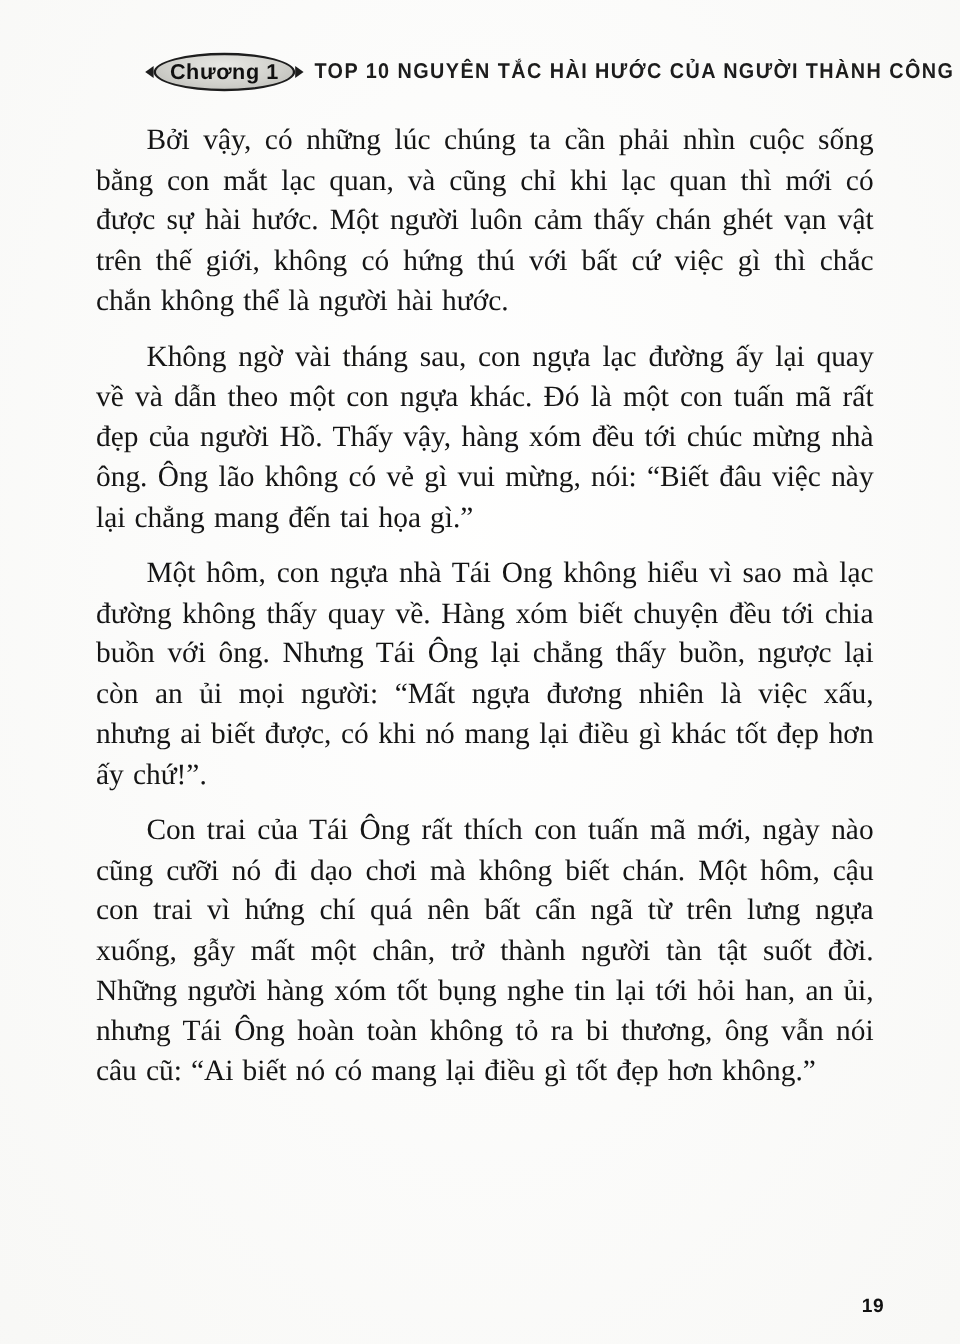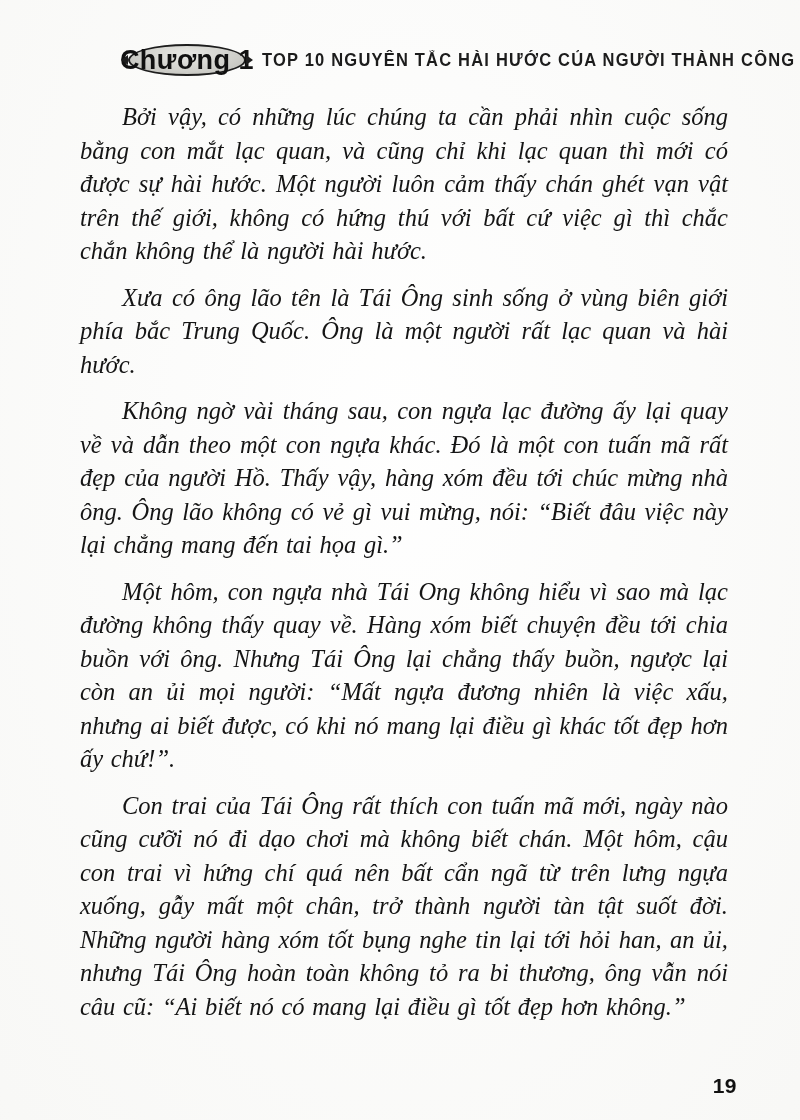--- a/index.html
+++ b/index.html
@@ -44,21 +44,21 @@
     min-width: 118px;
     height: 32px;
     padding: 0 16px;
     border: 2.5px solid #1d1d1d;
     border-radius: 50%;
     background:
       radial-gradient(ellipse at 50% 30%, #e8e8e4 0%, #cfcfca 60%, #b9b9b4 100%);
     box-sizing: border-box;
     font-family: "Liberation Sans", sans-serif;
     font-weight: bold;
-    font-size: 27px;
+    font-size: 18px;
     letter-spacing: 0.5px;
     color: #101010;
   }
   .chapter-badge::before,
   .chapter-badge::after {
     content: "";
     position: absolute;
     top: 50%;
     width: 0; height: 0;
     border-top: 5px solid transparent;
@@ -90,48 +90,46 @@
     width: 648px;
   }
   .body-text p {
     margin: 0 0 13px 0;
     font-size: 24.5px;
     line-height: 33.5px;
     text-align: justify;
     text-indent: 42px;
     word-spacing: 1.5px;
     color: #151515;
-    font-style: italic;
   }
 
   
   .folio {
     position: absolute;
     right: 63px;
     bottom: 22px;
     font-family: "Liberation Sans", sans-serif;
     font-weight: bold;
-    font-size: 21px;
+    font-size: 16px;
     color: #111;
     letter-spacing: 0.5px;
   }
 </style>
 </head>
 <body>
 
 <div class="page">
 
   <div class="running-head">
     <span class="chapter-badge">Chương 1</span>
     <span class="chapter-title">TOP 10 NGUYÊN TẮC HÀI HƯỚC CỦA NGƯỜI THÀNH CÔNG</span>
   </div>
 
   <div class="body-text">
       <p>Bởi vậy, có những lúc chúng ta cần phải nhìn cuộc sống bằng con mắt lạc quan, và cũng chỉ khi lạc quan thì mới có được sự hài hước. Một người luôn cảm thấy chán ghét vạn vật trên thế giới, không có hứng thú với bất cứ việc gì thì chắc chắn không thể là người hài hước.</p>
-      <p>Xưa có ông lão tên là Tái Ông sinh sống ở vùng biên giới phía bắc Trung Quốc. Ông là một người rất lạc quan và hài hước.</p>
       <p>Không ngờ vài tháng sau, con ngựa lạc đường ấy lại quay về và dẫn theo một con ngựa khác. Đó là một con tuấn mã rất đẹp của người Hồ. Thấy vậy, hàng xóm đều tới chúc mừng nhà ông. Ông lão không có vẻ gì vui mừng, nói: “Biết đâu việc này lại chẳng mang đến tai họa gì.”</p>
       <p>Một hôm, con ngựa nhà Tái Ong không hiểu vì sao mà lạc đường không thấy quay về. Hàng xóm biết chuyện đều tới chia buồn với ông. Nhưng Tái Ông lại chẳng thấy buồn, ngược lại còn an ủi mọi người: “Mất ngựa đương nhiên là việc xấu, nhưng ai biết được, có khi nó mang lại điều gì khác tốt đẹp hơn ấy chứ!”.</p>
       <p>Con trai của Tái Ông rất thích con tuấn mã mới, ngày nào cũng cưỡi nó đi dạo chơi mà không biết chán. Một hôm, cậu con trai vì hứng chí quá nên bất cẩn ngã từ trên lưng ngựa xuống, gẫy mất một chân, trở thành người tàn tật suốt đời. Những người hàng xóm tốt bụng nghe tin lại tới hỏi han, an ủi, nhưng Tái Ông hoàn toàn không tỏ ra bi thương, ông vẫn nói câu cũ: “Ai biết nó có mang lại điều gì tốt đẹp hơn không.”</p>
     </div>
 
   <div class="folio">19</div>
 
 </div>
 
 </body></html>

